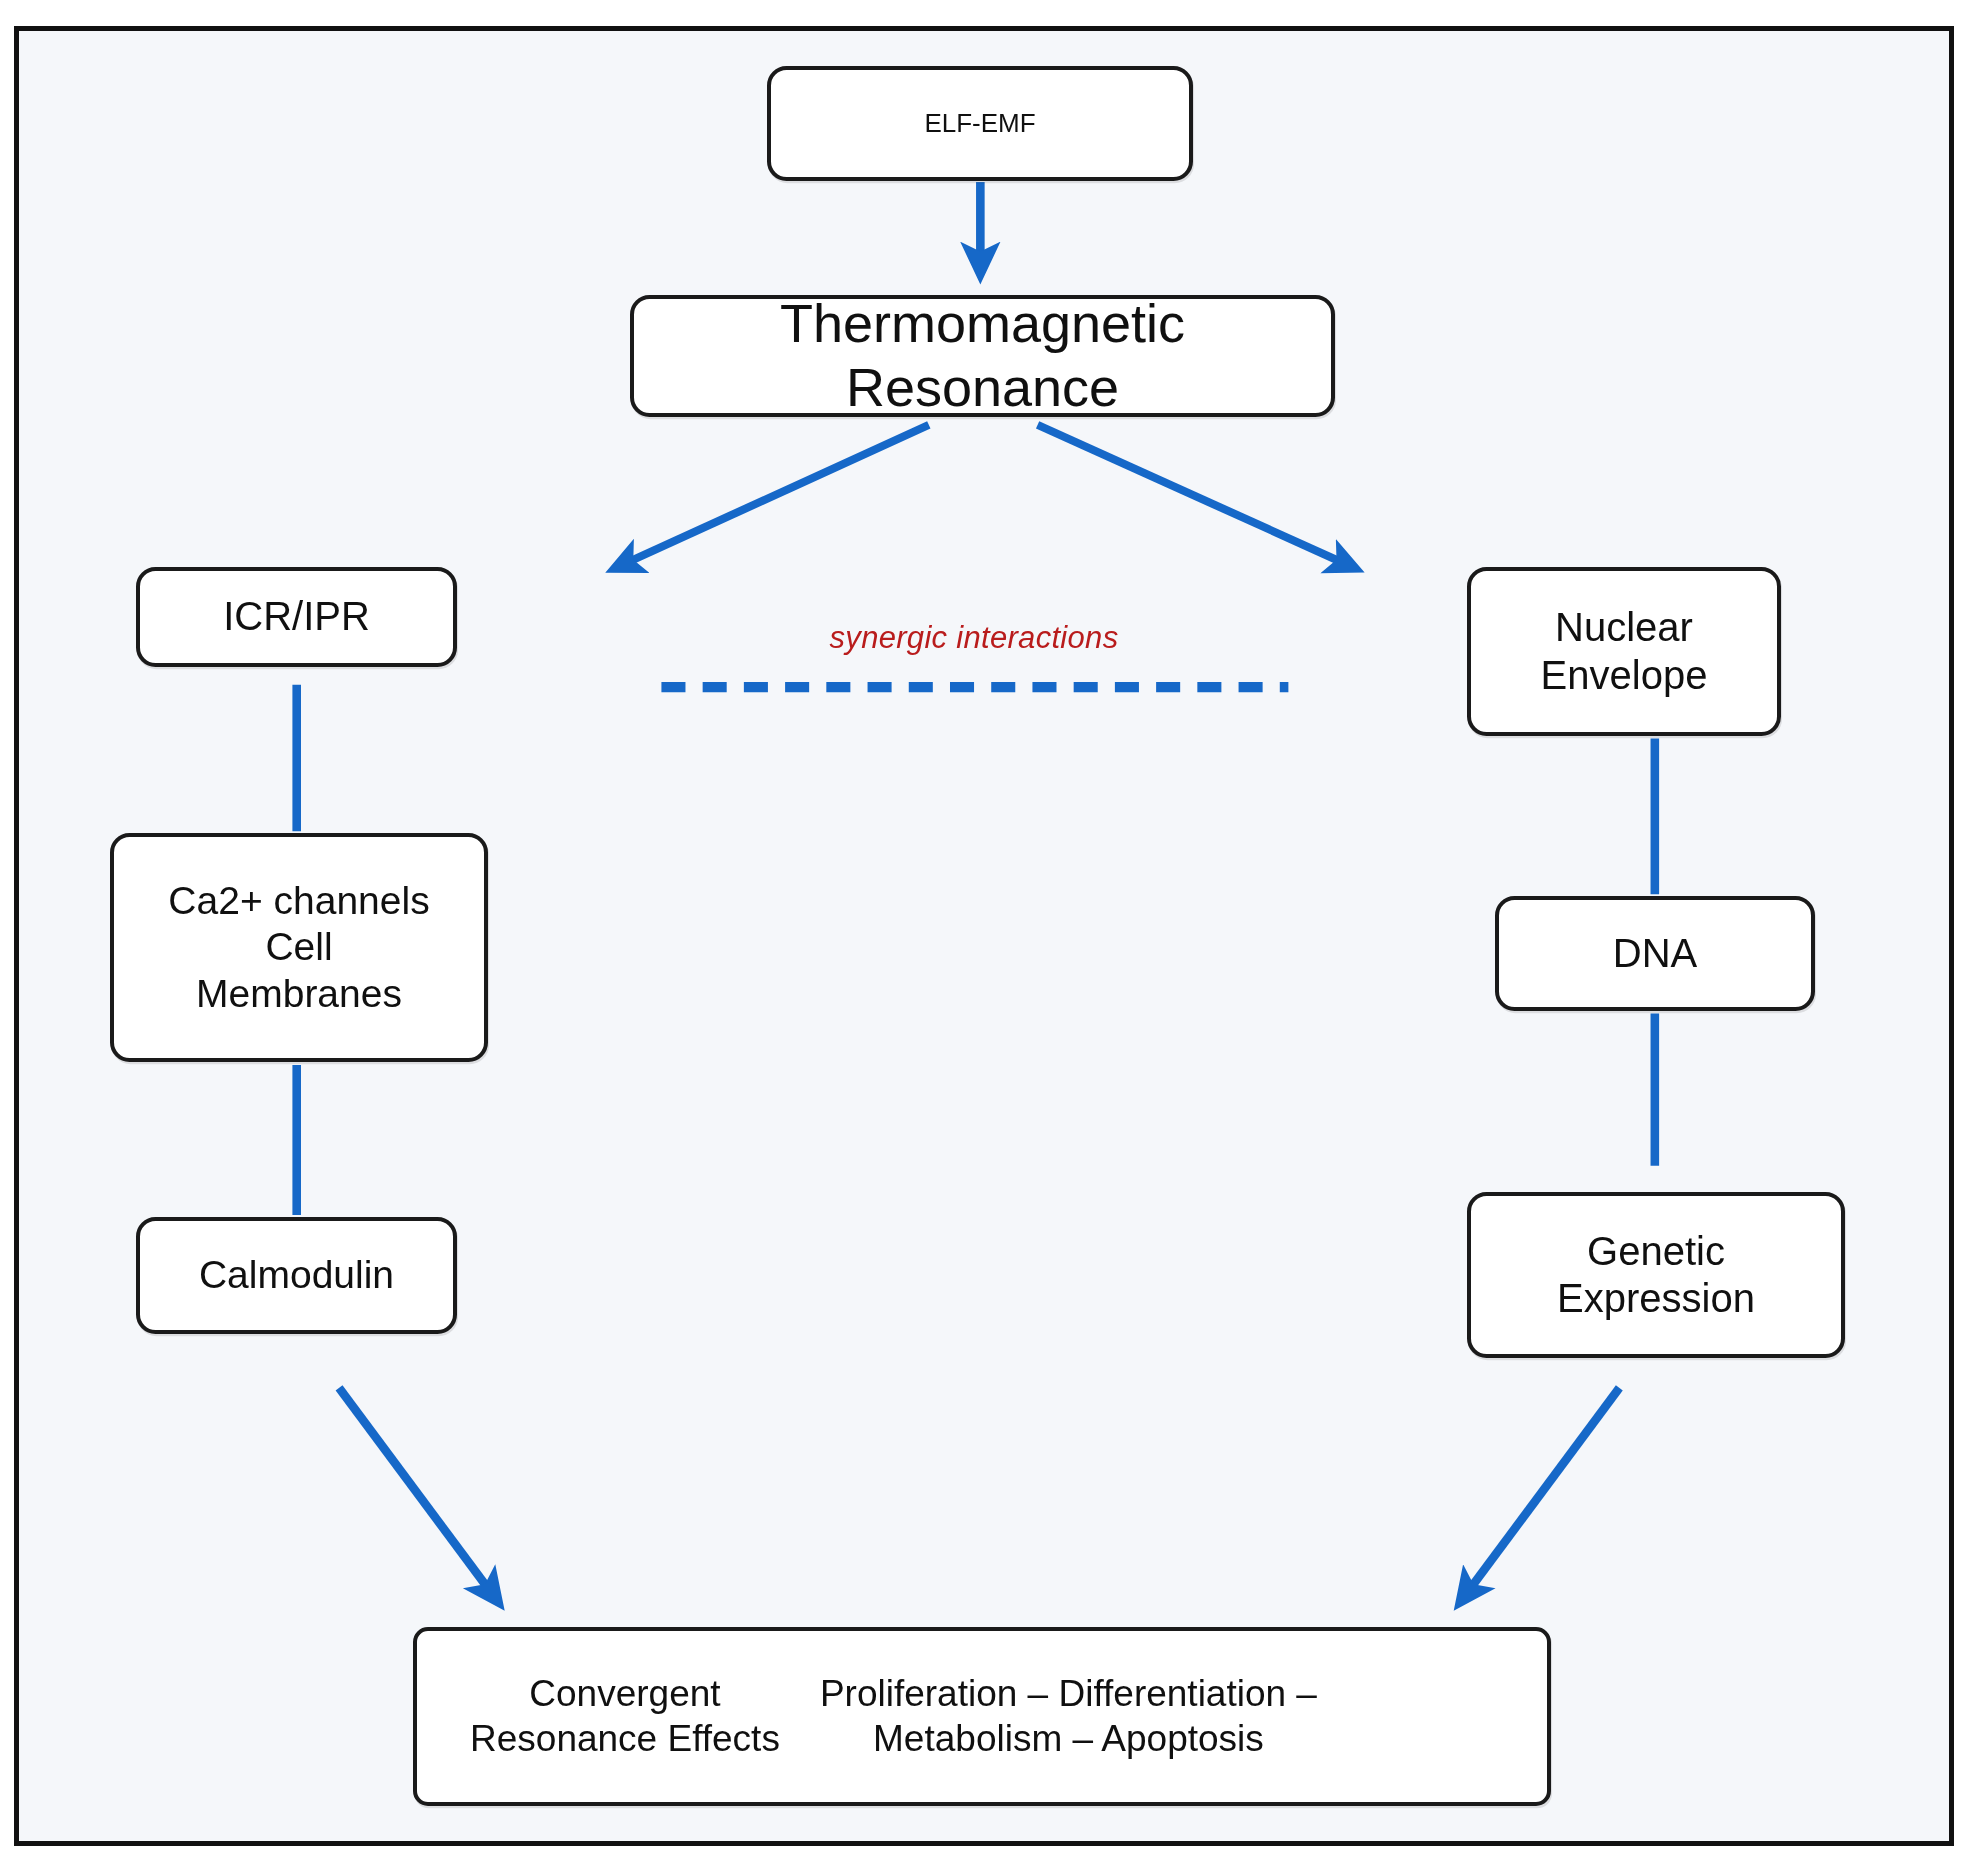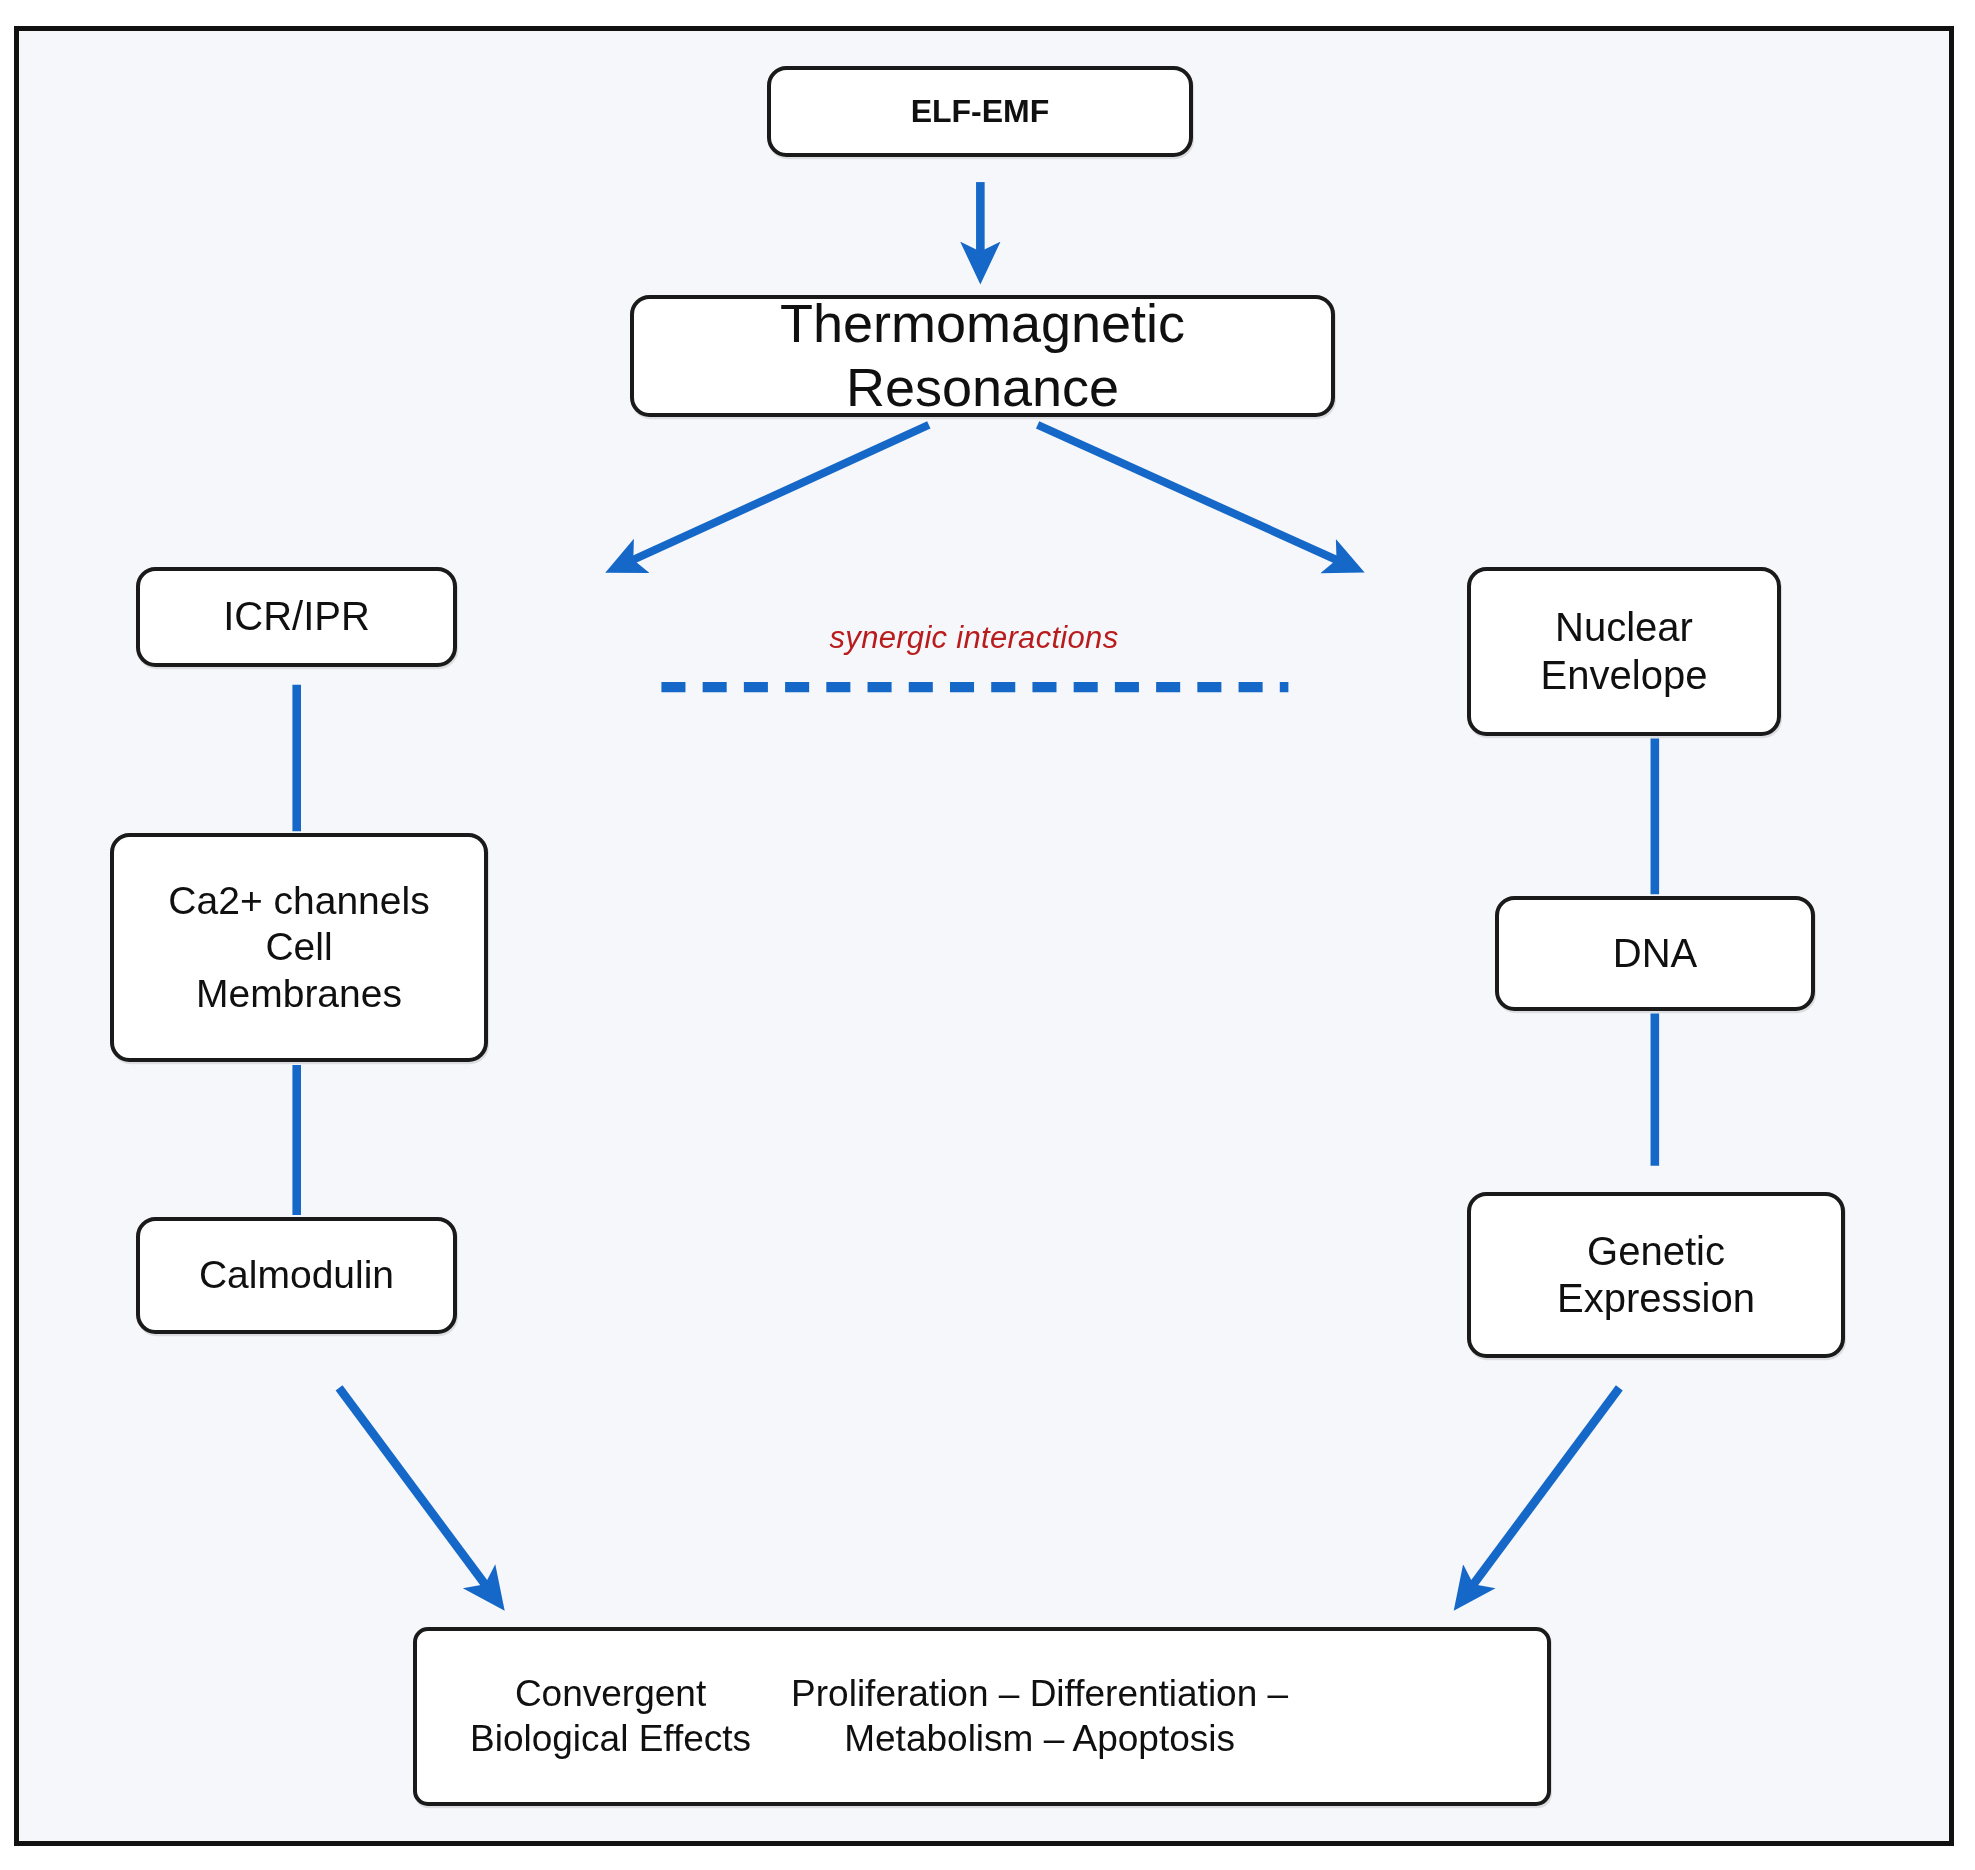--- a/index.html
+++ b/index.html
@@ -50,23 +50,22 @@
     box-shadow: 1.1px 2.3px 0 rgba(0,0,0,0.10);
   }
   .node .node-label {
     display: block;
     white-space: pre-line;
     padding: 0 8px;
   }
 
   
   #node-elf-emf {
-    left: 767px; top: 66px; width: 426px; height: 91px;
-    font-size: 32px;
-    font-weight: bold;
+    left: 767px; top: 66px; width: 426px; height: 115px;
+    font-size: 26px;
   }
   #node-thermomagnetic {
     left: 630px; top: 295px; width: 705px; height: 122px;
     font-size: 54px;
   }
   #node-icr-ipr {
     left: 136px; top: 567px; width: 321px; height: 100px;
     font-size: 40px;
   }
   #node-ca-channels {
@@ -216,21 +215,21 @@
   </div>
 
   <div class="node" id="node-genetic-expression">
     <span class="node-label">Genetic
 Expression</span>
   </div>
 
   <div class="node" id="node-convergent-effects">
     <div class="effects-inner">
       <span class="effects-left">Convergent
-Biological Effects</span>
+Resonance Effects</span>
       <span class="effects-right">Proliferation – Differentiation –
 Metabolism – Apoptosis</span>
     </div>
   </div>
 
   <div id="synergic-label">synergic interactions</div>
 
 </div>
 
 

